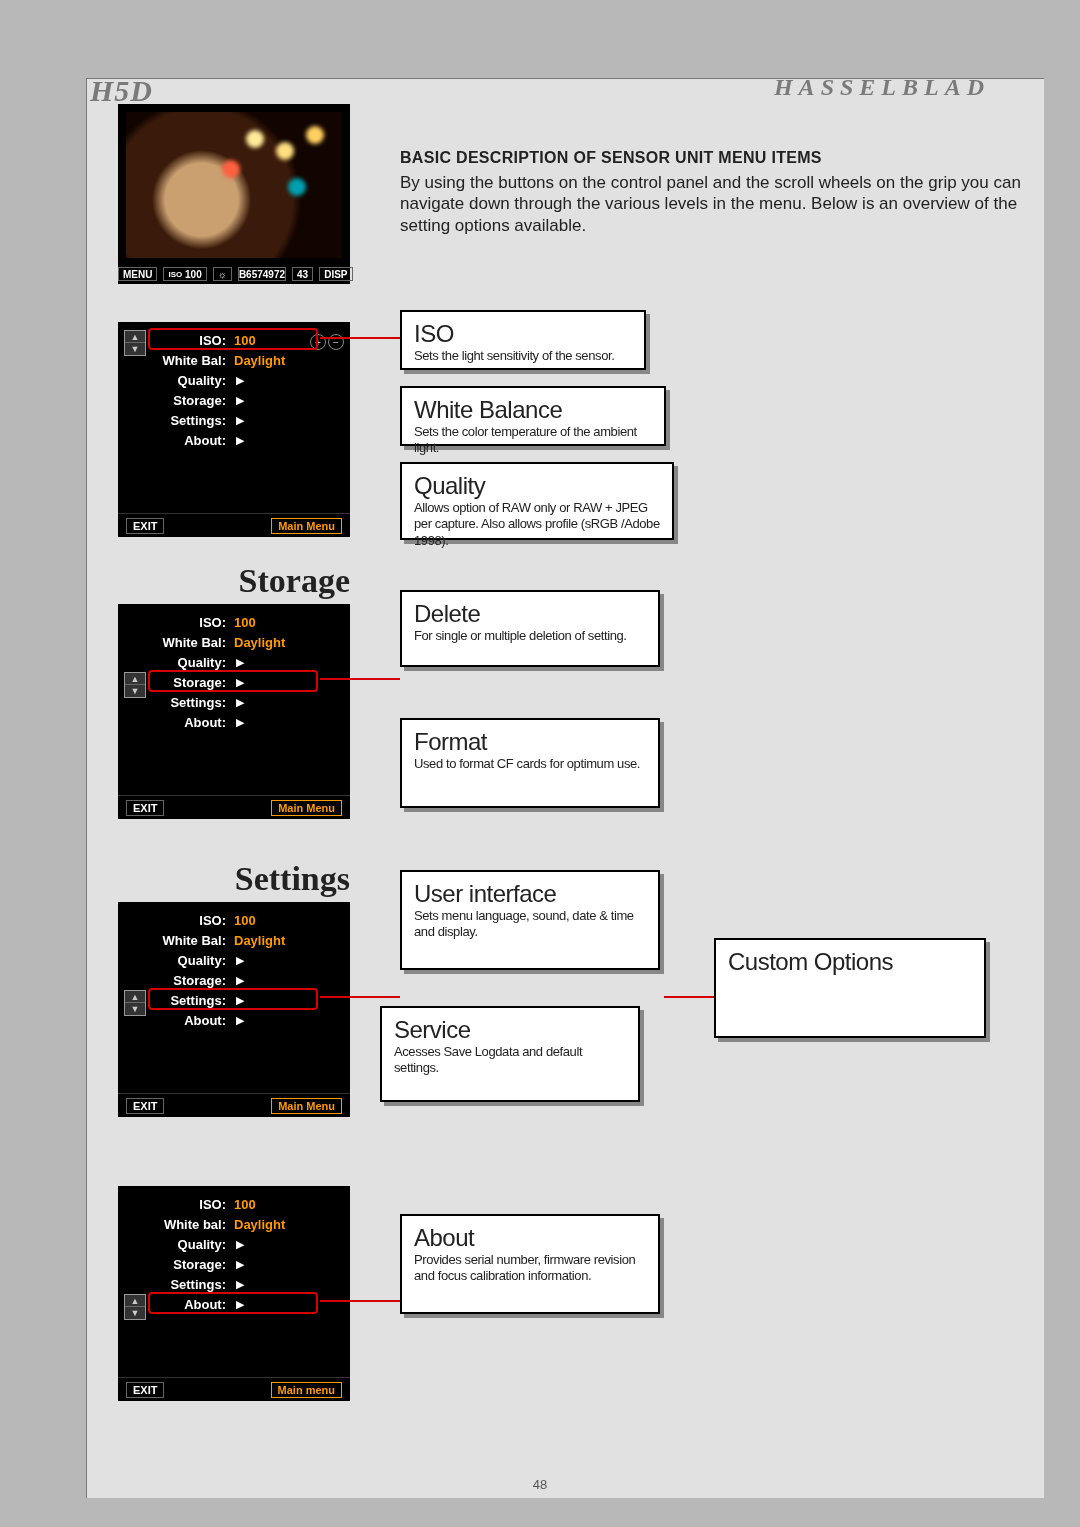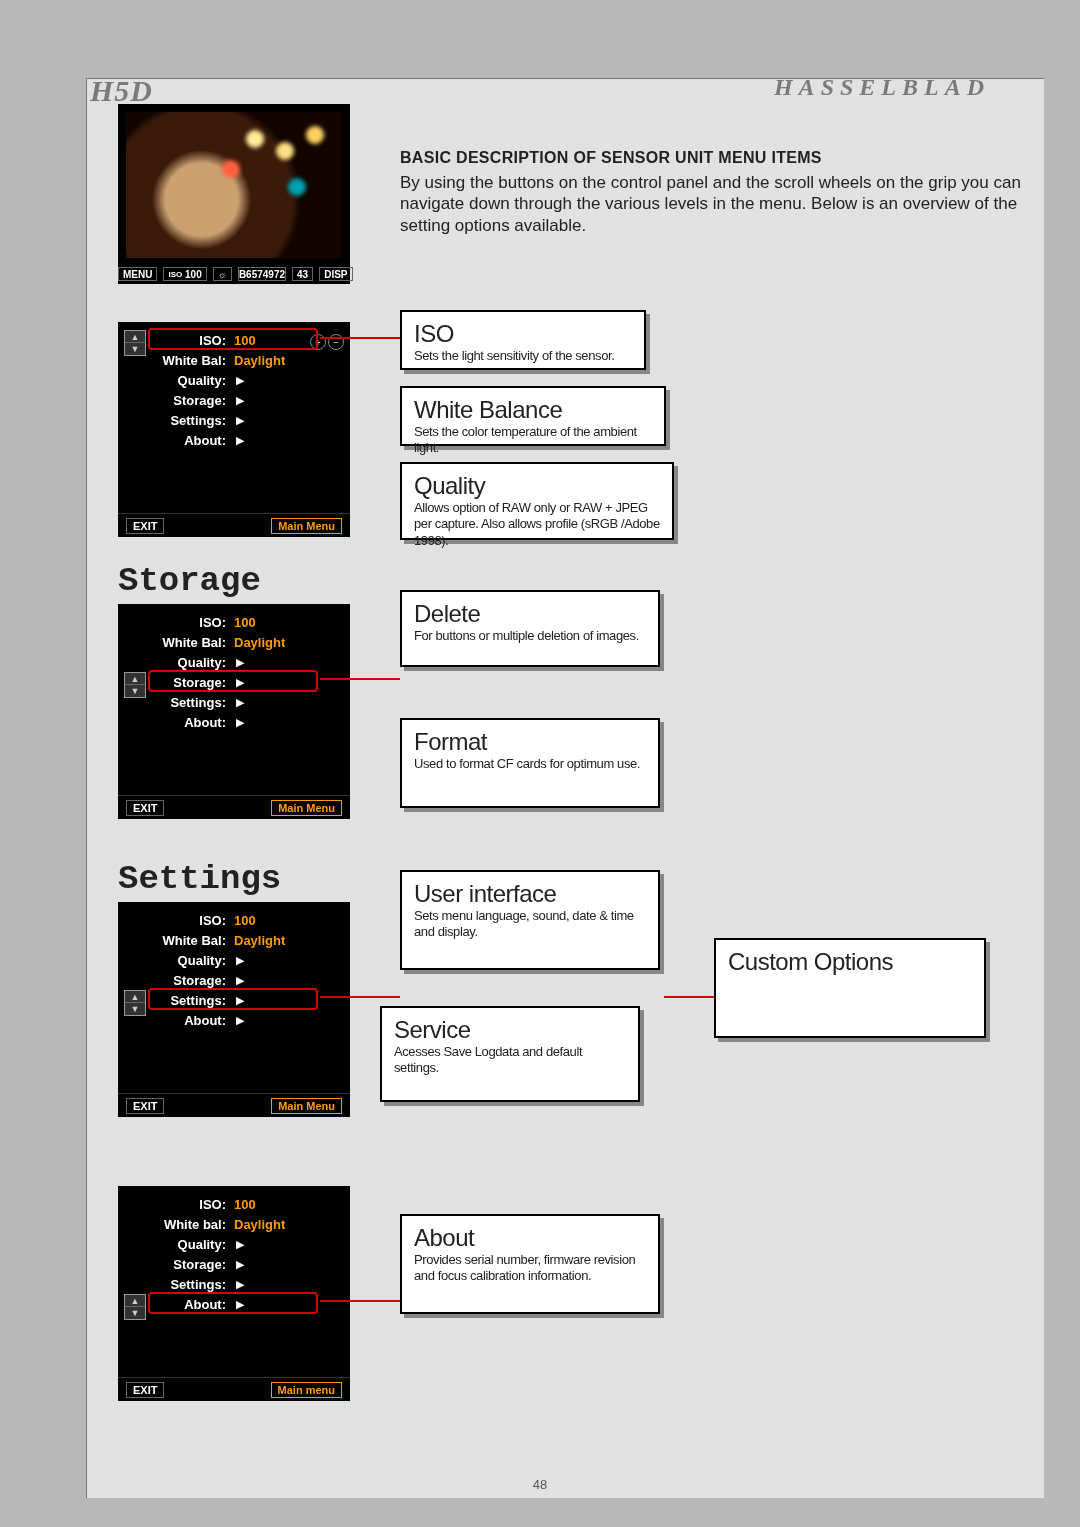--- a/index.html
+++ b/index.html
@@ -101,22 +101,22 @@
   .menu .foot{
     position:absolute; left:0; right:0; bottom:0; height:24px; display:flex;
     align-items:center; justify-content:space-between; padding:0 8px;
     border-top:1px solid #333;
   }
   .menu .foot .exit{ border:1px solid #666; color:#fff; font-size:11px; font-weight:700; padding:1px 6px;text-align:center;}
   .menu .foot .mm{ border:1px solid #ff9a00; color:#ff9a00; font-size:11px; font-weight:700; padding:1px 6px;}
 
   
   .sect-head {
-    position: absolute; left:118px; width:232px; 
-    font-family: Liberation Mono, monospace; font-weight:700; font-size:34px;
+    position: absolute; left:118px; width:232px; text-align:right;
+    font-family: Liberation Serif, serif; font-weight:700; font-size:34px;
     color:#222;
   }
 
   
   .info {
     position:absolute;
     background:#fff;
     border:2px solid #000;
     box-shadow: 4px 4px 0 rgba(0,0,0,0.4);
     padding:8px 12px 12px;
@@ -333,21 +333,21 @@
     <div class="title">White Balance</div>
     <div class="desc">Sets the color temperature of the ambient light.</div>
   </div>
   <div class="info" style="left:400px; top:462px; width:274px; height:78px">
     <div class="title">Quality</div>
     <div class="desc">Allows option of RAW only or RAW + JPEG per capture. Also allows profile (sRGB /Adobe 1998).</div>
   </div>
 
   <div class="info" style="left:400px; top:590px; width:260px; height:77px">
     <div class="title">Delete</div>
-    <div class="desc">For buttons or multiple deletion of images.</div>
+    <div class="desc">For single or multiple deletion of setting.</div>
   </div>
   <div class="info" style="left:400px; top:870px; width:260px; height:100px">
     <div class="title">User interface</div>
     <div class="desc">Sets menu language, sound, date &amp; time and display.</div>
   </div>
 
   <div class="info" style="left:400px; top:718px; width:260px; height:90px">
     <div class="title">Format</div>
     <div class="desc">Used to format CF cards for optimum use.</div>
   </div>

